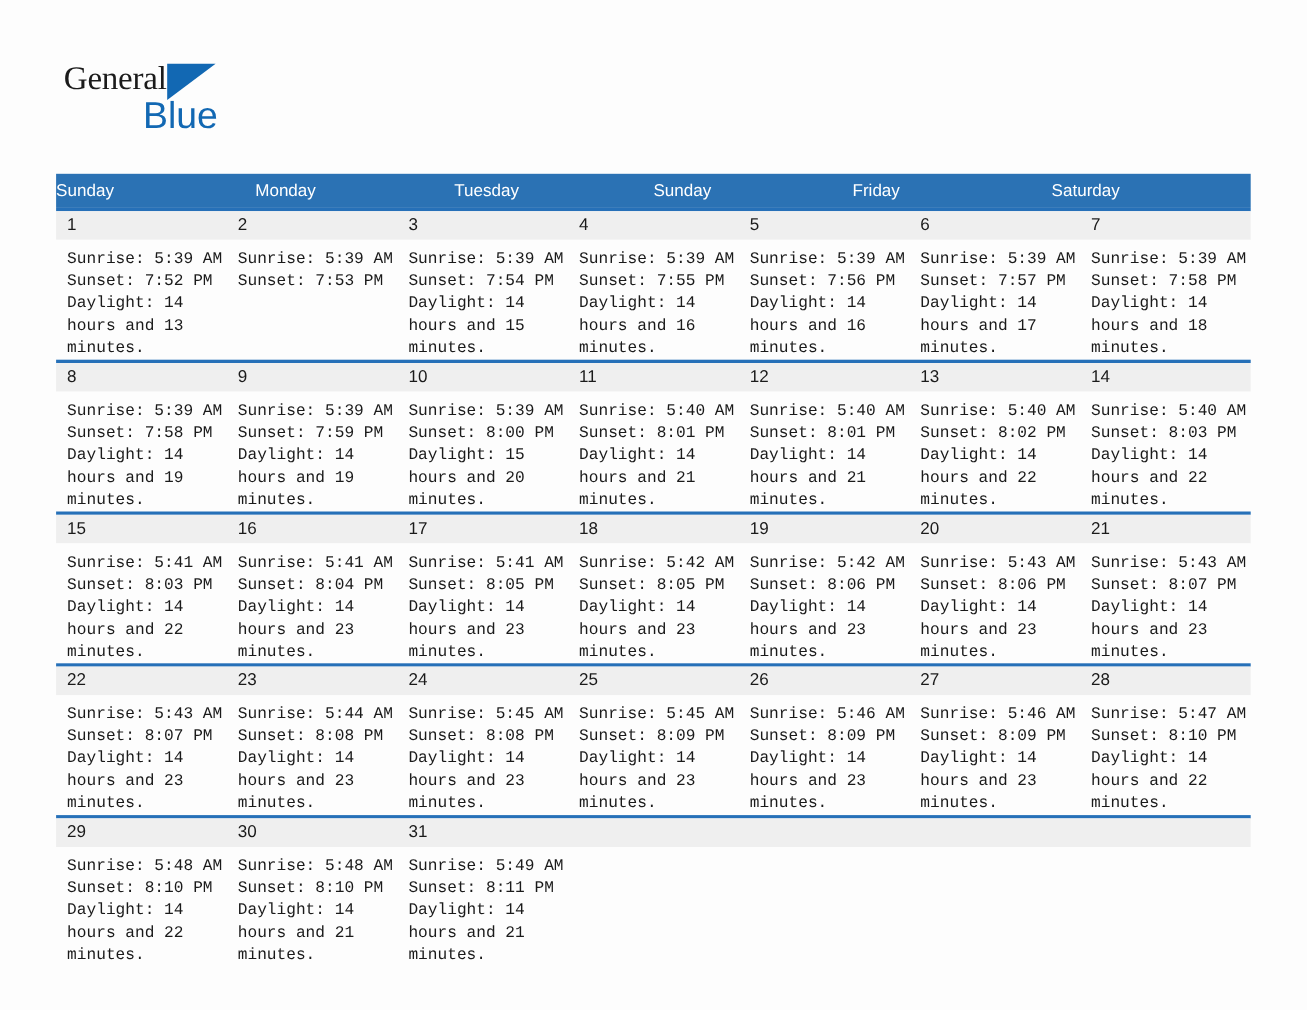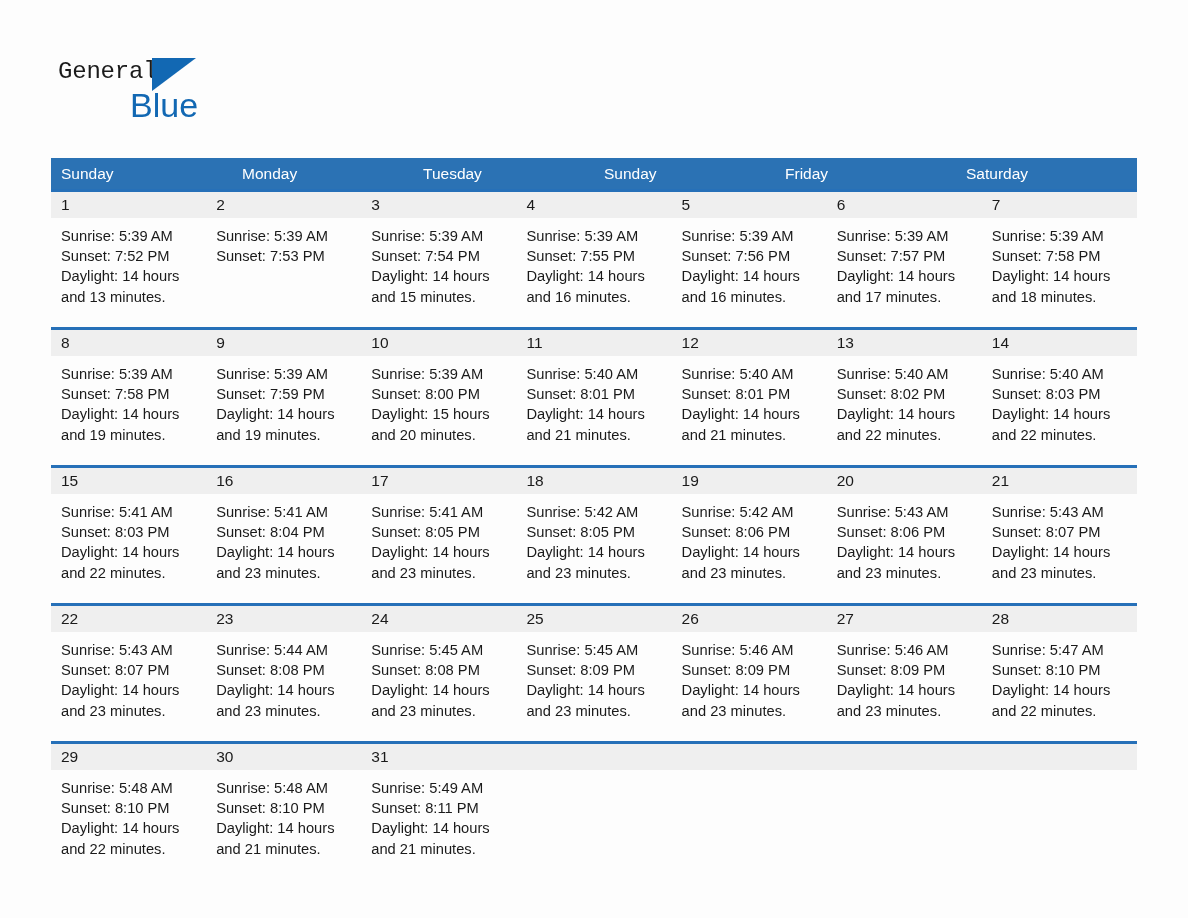--- a/index.html
+++ b/index.html
@@ -28,24 +28,24 @@
     position: absolute;
     left: 58px;
     top: 52px;
     width: 190px;
     height: 72px;
   }
   .logo-general {
     position: absolute;
     left: 0;
     top: 0;
-    font-size: 24px;
+    font-size: 30px;
     letter-spacing: -0.2px;
     color: #1b1b1b;
-    font-family: Liberation Mono, monospace;
+    font-family: Liberation Serif, serif;
     font-weight: 400;
     line-height: 40px;
     text-align: center;
   }
   .logo-tri {
     position: absolute;
     left: 94px;
     top: 6px;
     width: 0;
     height: 0;
@@ -96,38 +96,38 @@
     display: flex;
     background: #2b72b4;
     height: 31px;
   }
   .weekday {
     flex: 1 1 0;
     min-width: 0;
     color: #ffffff;
     font-size: 15.5px;
     line-height: 31px;
-    padding-left: 10px;
     white-space: nowrap;
   }
 
   .week {
     position: relative;
     border-top: 3px solid #2670b8;
   }
   .week:first-of-type { border-top: none; }
   .week-daterow {
     display: flex;
     background: #efefef;
     height: 26px;
   }
   .week-body {
     display: flex;
     background: #fdfdfd;
     height: 109px;
+    font-family: Liberation Mono, monospace;
   }
   .daynum-cell {
     flex: 1 1 0;
     min-width: 0;
     font-size: 15.5px;
     line-height: 26px;
     padding-left: 10px;
     color: #1a1a1a;
   }
   .day-cell {

